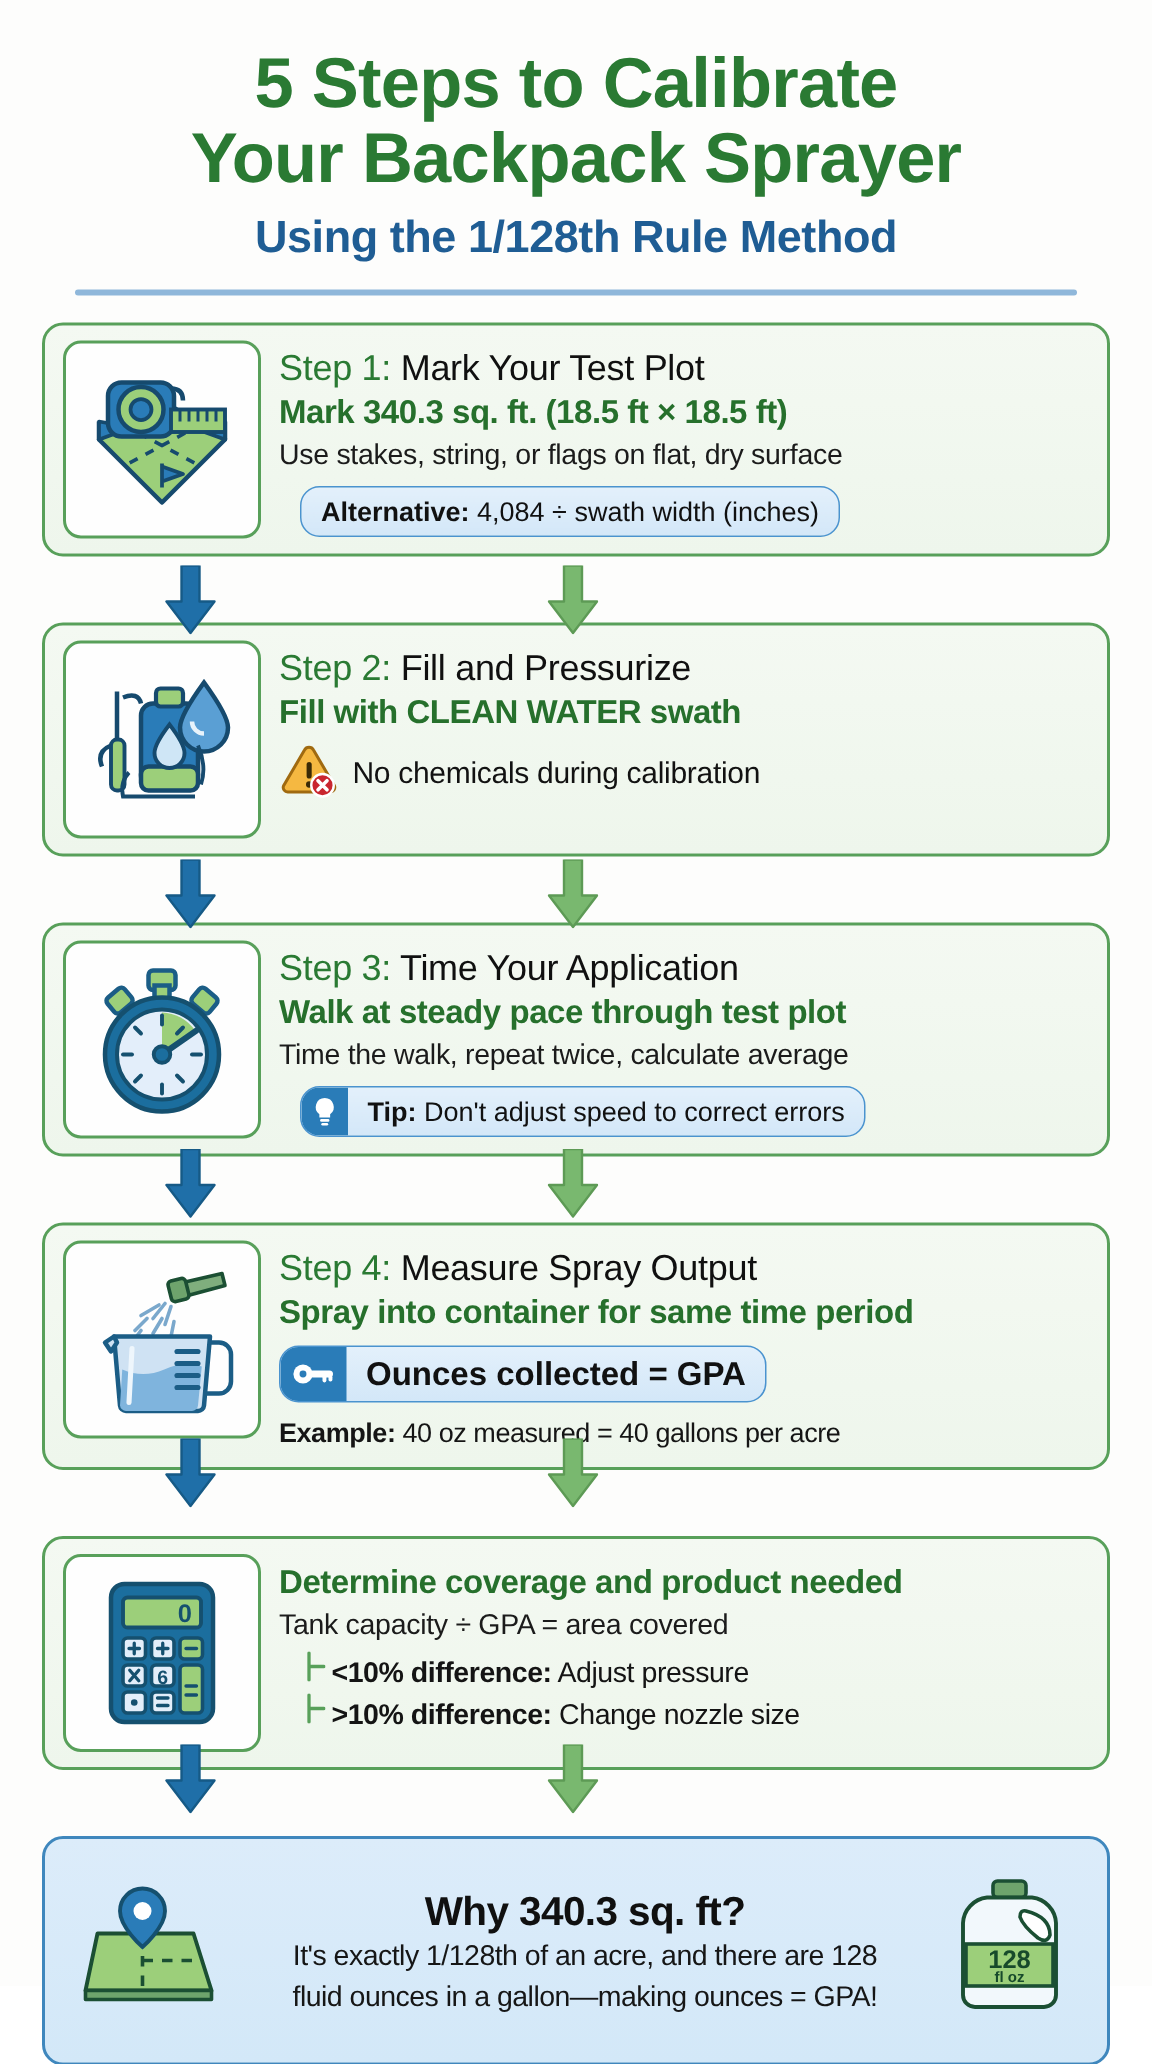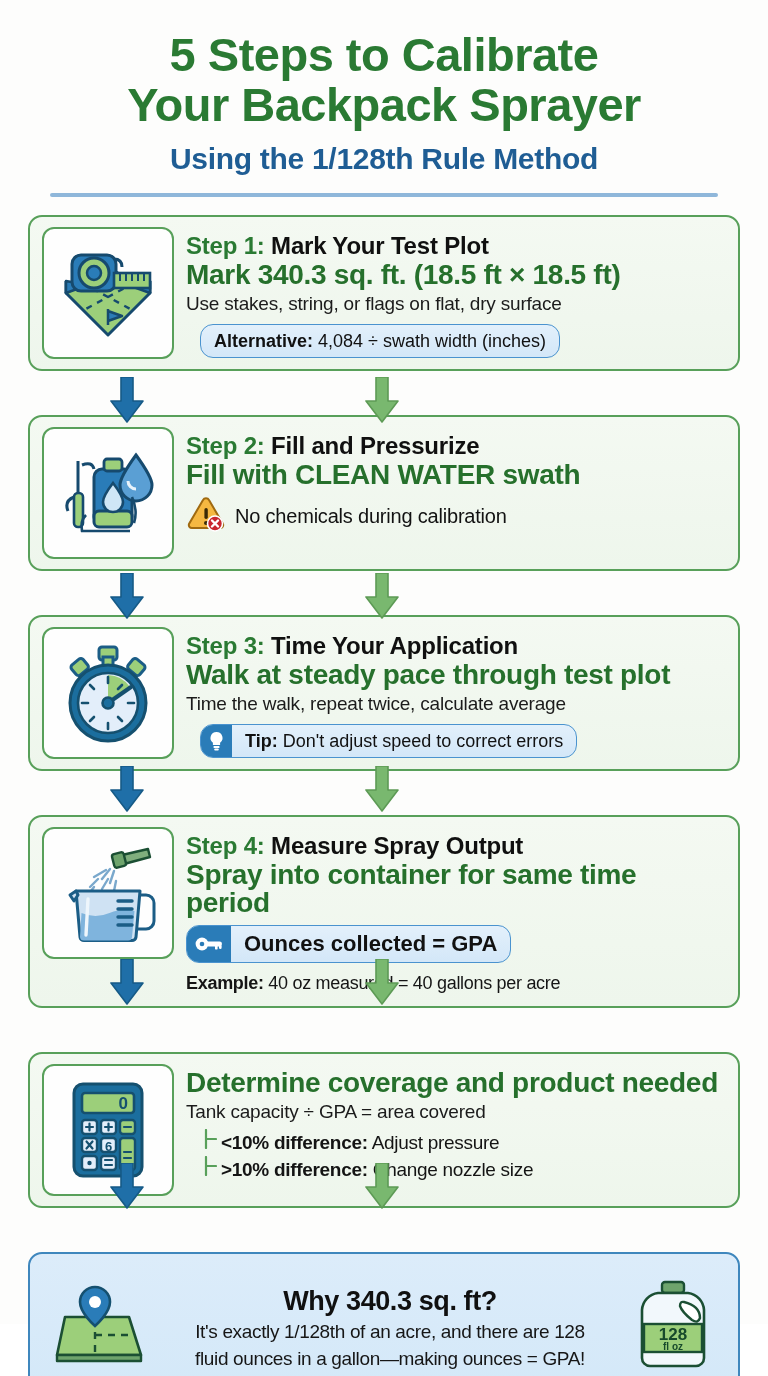--- a/index.html
+++ b/index.html
@@ -54,26 +54,26 @@
     border: 2px solid #58a05a;
     border-radius: 12px;
     display: flex; align-items: center; justify-content: center;
     margin-right: 12px;
   }
   .icon-box svg { display: block; }
 
   .step-body { flex: 1 1 auto; padding-top: 4px; min-width: 0; }
 
   .step-head {
-    font-size: 24px; line-height: 29px; font-weight: bold;
+    font-size: 24px; line-height: 29px; font-weight: normal;
     color: #101010; letter-spacing: -0.2px;
   }
   .step-head .num { color: #2a7a33; }
   .step-sub {
-    font-size: 28px; line-height: 28px; font-weight: bold;
+    font-size: 22px; line-height: 28px; font-weight: bold;
     color: #26702c; margin-top: 1px; letter-spacing: -0.3px;
   }
   .step-desc {
     font-size: 19px; line-height: 25px; color: #1b1b1b;
     margin-top: 2px; letter-spacing: -0.2px;
   }
 
   
   .badge {
     display: inline-flex; align-items: center;

